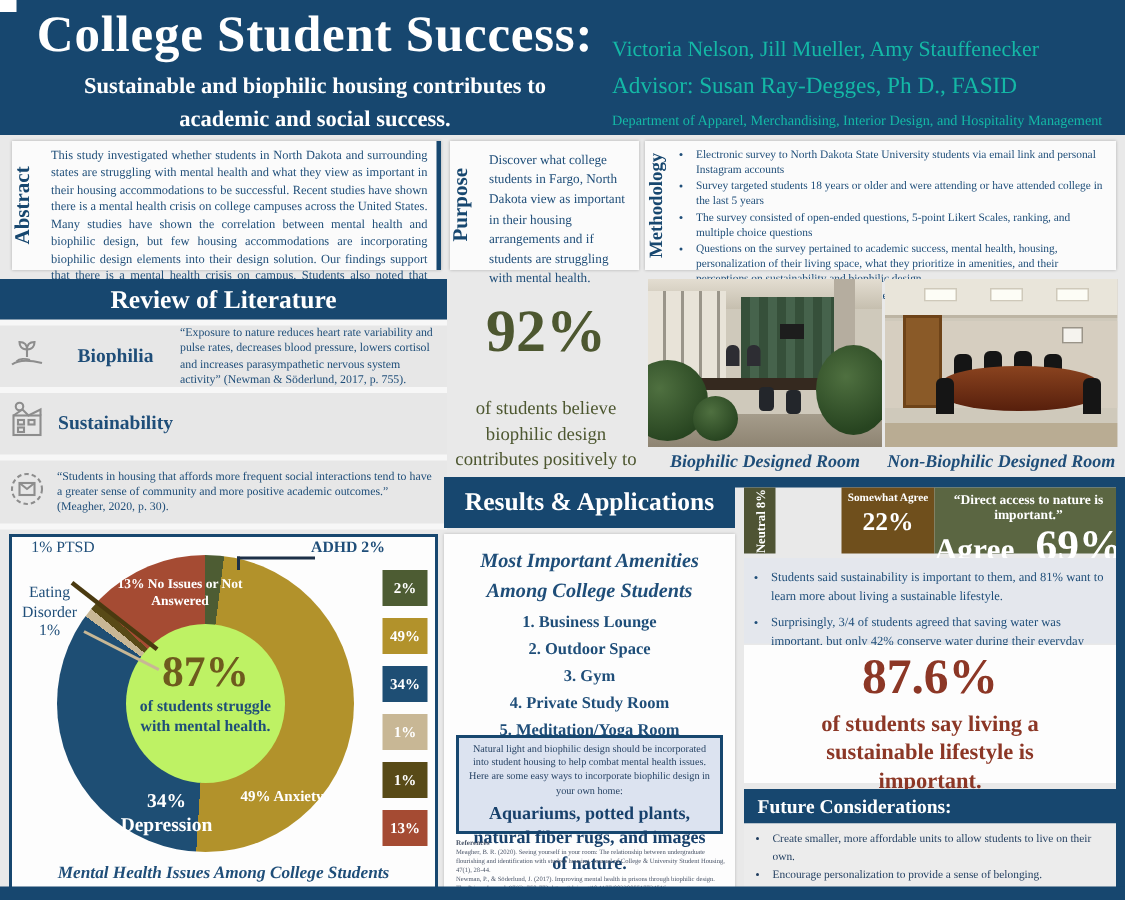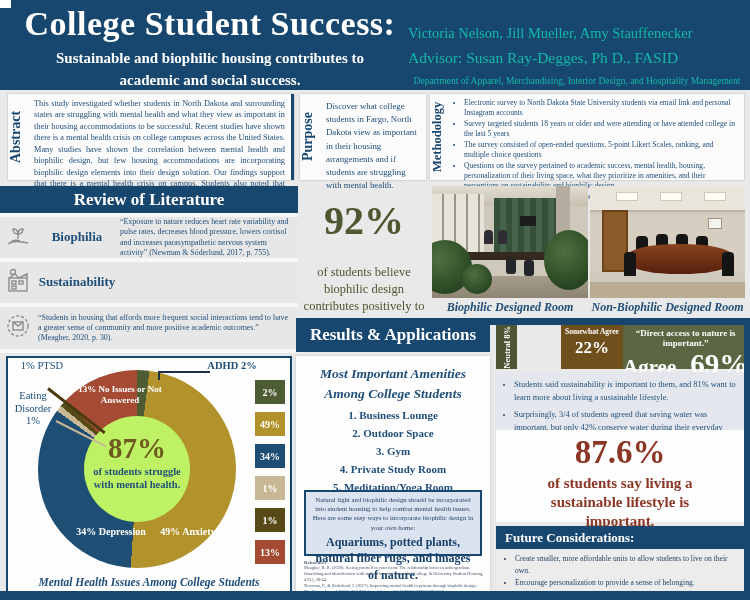--- a/index.html
+++ b/index.html
@@ -8,21 +8,21 @@
 
   
   .header { position:absolute; left:0; top:0; width:750px; height:90px; background:#17476f; }
   .corner-notch { position:absolute; left:0; top:0; width:11px; height:8px; background:#ffffff; }
   .title-block { position:absolute; left:10px; top:5px; width:400px; text-align:center; color:#fff; }
   .poster-title { font-size:34px; font-weight:bold; letter-spacing:.5px; }
   .poster-subtitle { font-size:15px; font-weight:bold; margin-top:5px; line-height:1.45; padding:0 28px; }
   .byline-block { position:absolute; left:408px; top:25px; width:338px; color:#14b8a6; }
   .authors { font-size:14.5px; margin-bottom:7px; }
   .advisor { font-size:15.5px; margin-bottom:9px; }
-  .department { font-size:9.5px;text-align:center; }
+  .department { font-size:9.5px; }
 
   
   .panel { position:absolute; background:#fbfbfb; display:flex; box-shadow:0 0 2px rgba(0,0,0,.25); }
   .abstract-panel   { left:8px;   top:94px; width:286px; height:86px; border-right:3px solid #17476f; }
   .purpose-panel    { left:300px; top:94px; width:126px; height:86px; }
   .methodology-panel{ left:430px; top:94px; width:314px; height:86px; }
   .vlabel { writing-mode:vertical-rl; transform:rotate(180deg); font-weight:bold; color:#17476f;
             text-align:center; flex:0 0 22px; font-size:14px; padding:2px 0; }
   .methodology-panel .vlabel { font-size:12.5px; }
   .panel-body { flex:1; color:#1f4e79; padding:4px 6px 3px 4px; }
@@ -139,21 +139,21 @@
      background:#bef264; text-align:center; }
   .donut-center-value { font-size:29px; font-weight:bold; color:#6e5a1e; margin-top:16px; }
   .donut-center-caption { font-size:10.5px; font-weight:bold; color:#1f4e79; line-height:1.25; padding:0 6px; }
   .chart-caption { position:absolute; left:0; bottom:4px; width:100%; text-align:center;
      font-style:italic; font-weight:bold; color:#1f4e79; font-size:11.5px; }
   .legend { position:absolute; right:5px; top:22px; display:flex; flex-direction:column; gap:8px; }
   .legend-swatch { width:30px; height:24px; color:#fff; font-size:10px; font-weight:bold;
      display:flex; align-items:center; justify-content:center; }
   .slice-label { position:absolute; text-align:center; color:#fff; font-weight:bold; line-height:1.2; }
   .lbl-noissues { left:66px; top:26px; width:92px; font-size:9px; }
-  .lbl-depression { left:58px; top:168px; width:90px; font-size:10px; }
+  .lbl-depression { left:58px; top:168px; width:90px; font-size:13px; }
   .lbl-anxiety { left:142px; top:168px; width:76px; font-size:10px; }
   .outer-label { position:absolute; text-align:center; color:#1f4e79; font-size:10.5px; line-height:1.2; }
   .lbl-ptsd { left:8px; top:2px; width:52px; }
   .lbl-eating { left:0px; top:32px; width:50px; }
   .lbl-adhd { left:198px; top:2px; width:52px; font-weight:bold; }
   .leader { position:absolute; transform-origin:left center; }
   .leader-adhd-h { left:150px; top:13px; width:52px; height:2px; background:#1d3048; }
   .leader-adhd-v { left:150px; top:13px; width:2px; height:9px; background:#1d3048; }
   .leader-ptsd { left:40px; top:29px; width:72px; height:3px; background:#4a3a10; transform:rotate(38deg); }
   .leader-eating { left:48px; top:62px; width:56px; height:2px; background:#c8b795; transform:rotate(27deg); }

